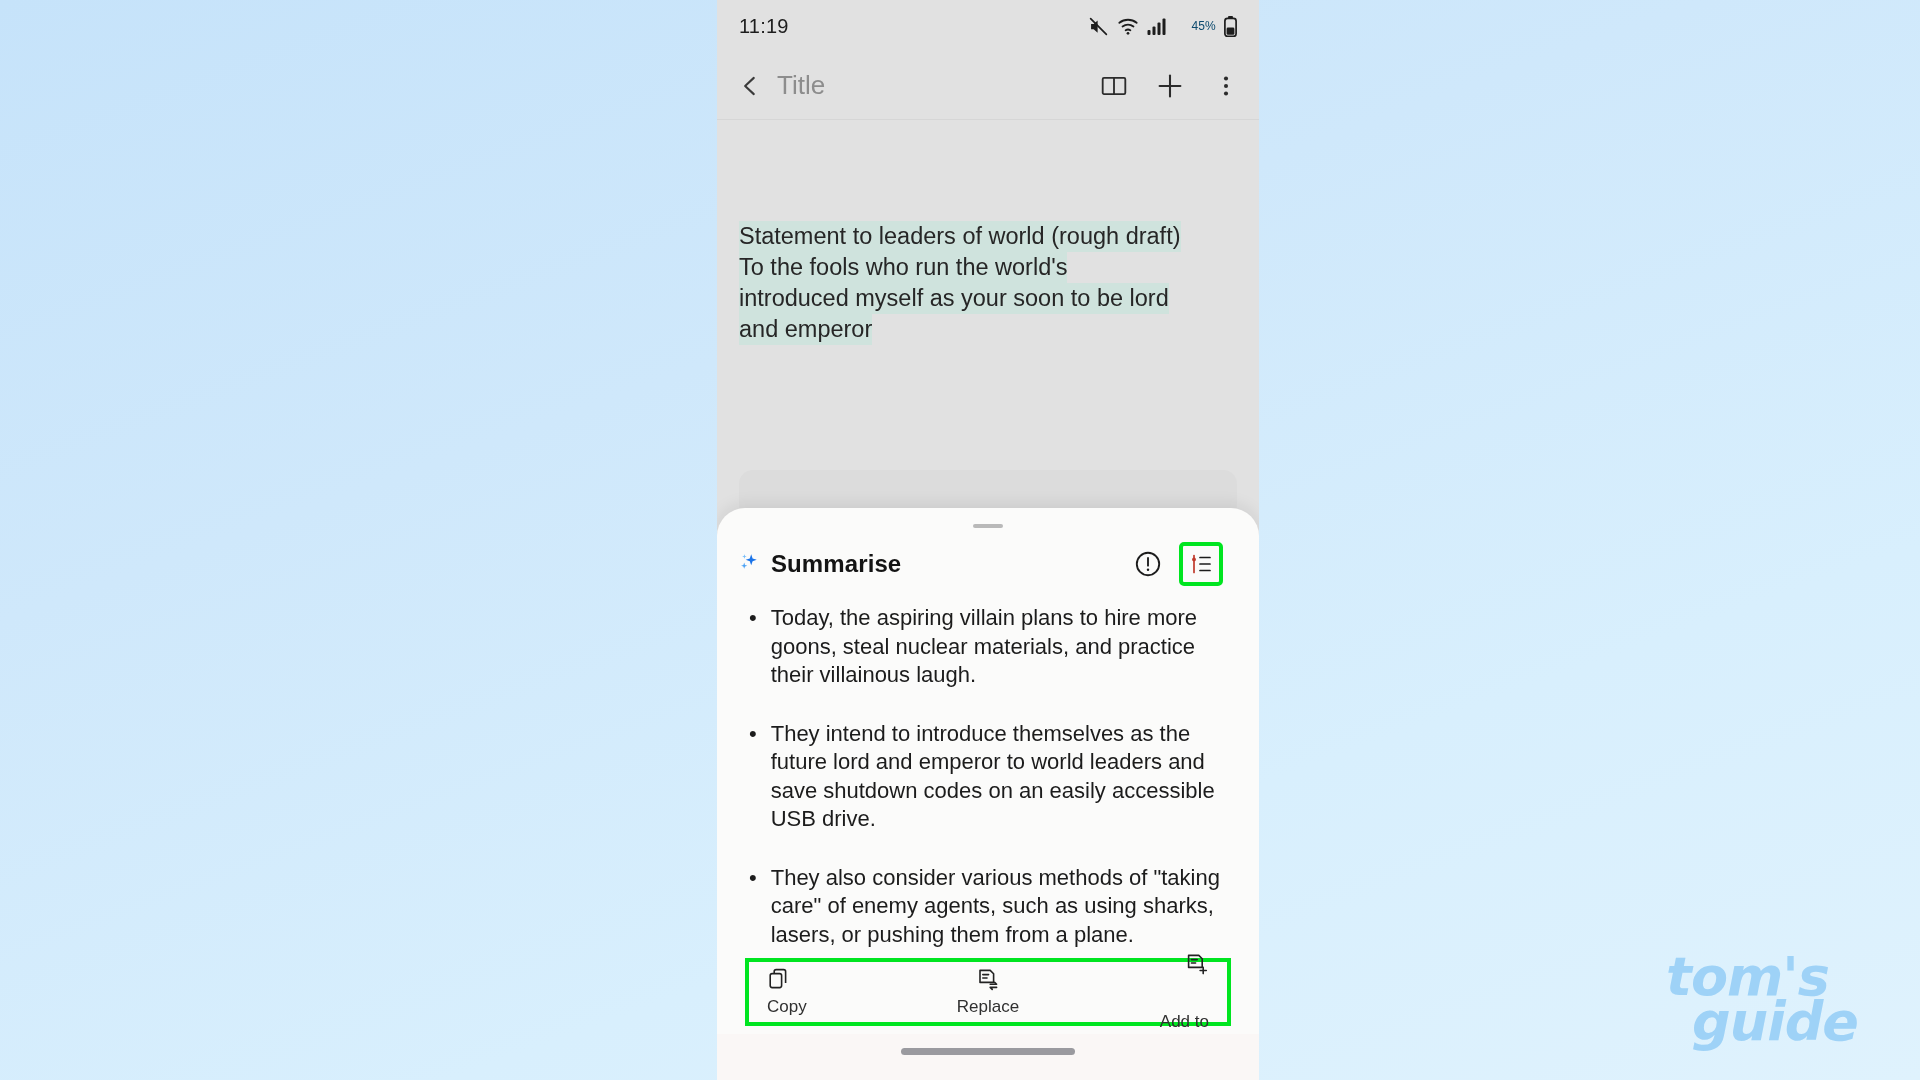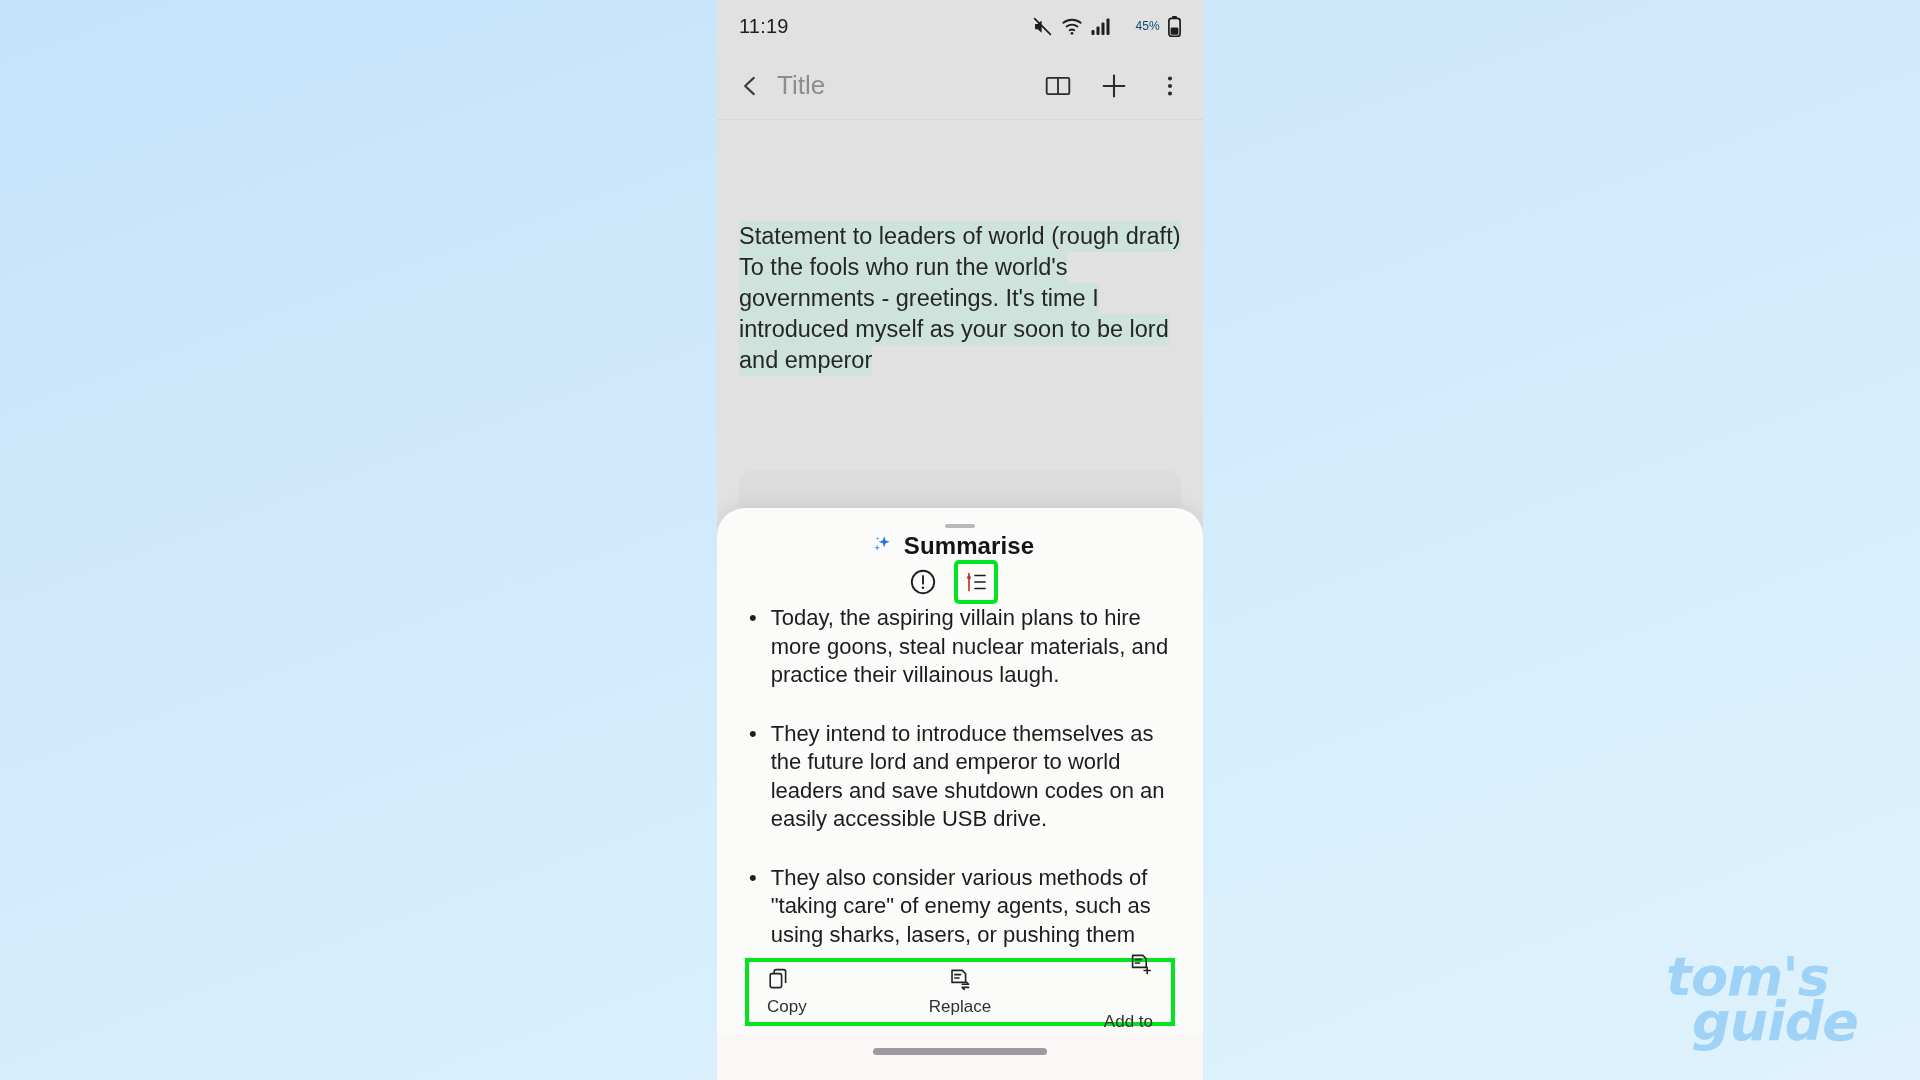--- a/index.html
+++ b/index.html
@@ -8,21 +8,21 @@
     font-family:"Liberation Sans", sans-serif;
   }
   body {
     background: linear-gradient(160deg, #c6e3fa 0%, #cfe8fb 35%, #d8effd 70%, #dff2fd 100%);
     position:relative;
   }
 
   
   #phone {
     position:absolute;
-    left:717px; top:0; width:486px; height:1080px;
+    left:717px; top:0; width:542px; height:1080px;
     background:#e1e1e1;
     overflow:hidden;
     text-decoration:underline;
   }
 
   
   #statusbar {
     position:absolute; left:0; top:0; width:100%; height:52px;
     display:flex; align-items:center; justify-content:space-between;
     padding:0 22px;
@@ -72,21 +72,21 @@
     background:#fbfbfa; border-radius:28px 28px 0 0;
     box-shadow:0 -4px 16px rgba(0,0,0,.08);
   }
   #drag-handle {
     position:absolute; left:50%; top:16px; transform:translateX(-50%);
     width:30px; height:4px; background:#b9b9b9; border-radius:3px;
   }
 
   #sheet-header {
     position:absolute; left:0; right:16px; top:24px; height:64px;
-    display:flex; align-items:center; padding:0 20px;flex-direction:column;
+    display:flex; align-items:center; padding:0 20px;
   }
   #sheet-title-wrap { display:flex; align-items:center; gap:10px; flex:1; }
   #sheet-title { font-size:24px; font-weight:700; color:#141414; letter-spacing:.1px; }
   #sheet-header-actions { display:flex; align-items:center; gap:14px; }
   .hdr-icon { width:34px; height:34px; display:flex; align-items:center; justify-content:center; }
   #format-btn {
     width:44px; height:44px; display:flex; align-items:center; justify-content:center;
     border:4px solid #00e520; border-radius:5px; background:transparent;
   }
 
@@ -210,21 +210,20 @@
       </span>
     </div>
   </div>
 
   <div id="note-body">
     <div class="note-gap"></div>
     <div class="note-gap"></div>
     <div id="note-para2">
       <span class="note-line hl">Statement to leaders of world (rough draft)</span>
       <span class="note-line hl">To the fools who run the world's</span>
-      <span class="note-line hl">governments - greetings. It's time I</span>
       <span class="note-line hl">introduced myself as your soon to be lord</span>
       <span class="note-line hl">and emperor</span>
     </div>
   </div>
 
   <div id="peek-card"></div>
 
   <div id="sheet">
     <div id="drag-handle"></div>
 

